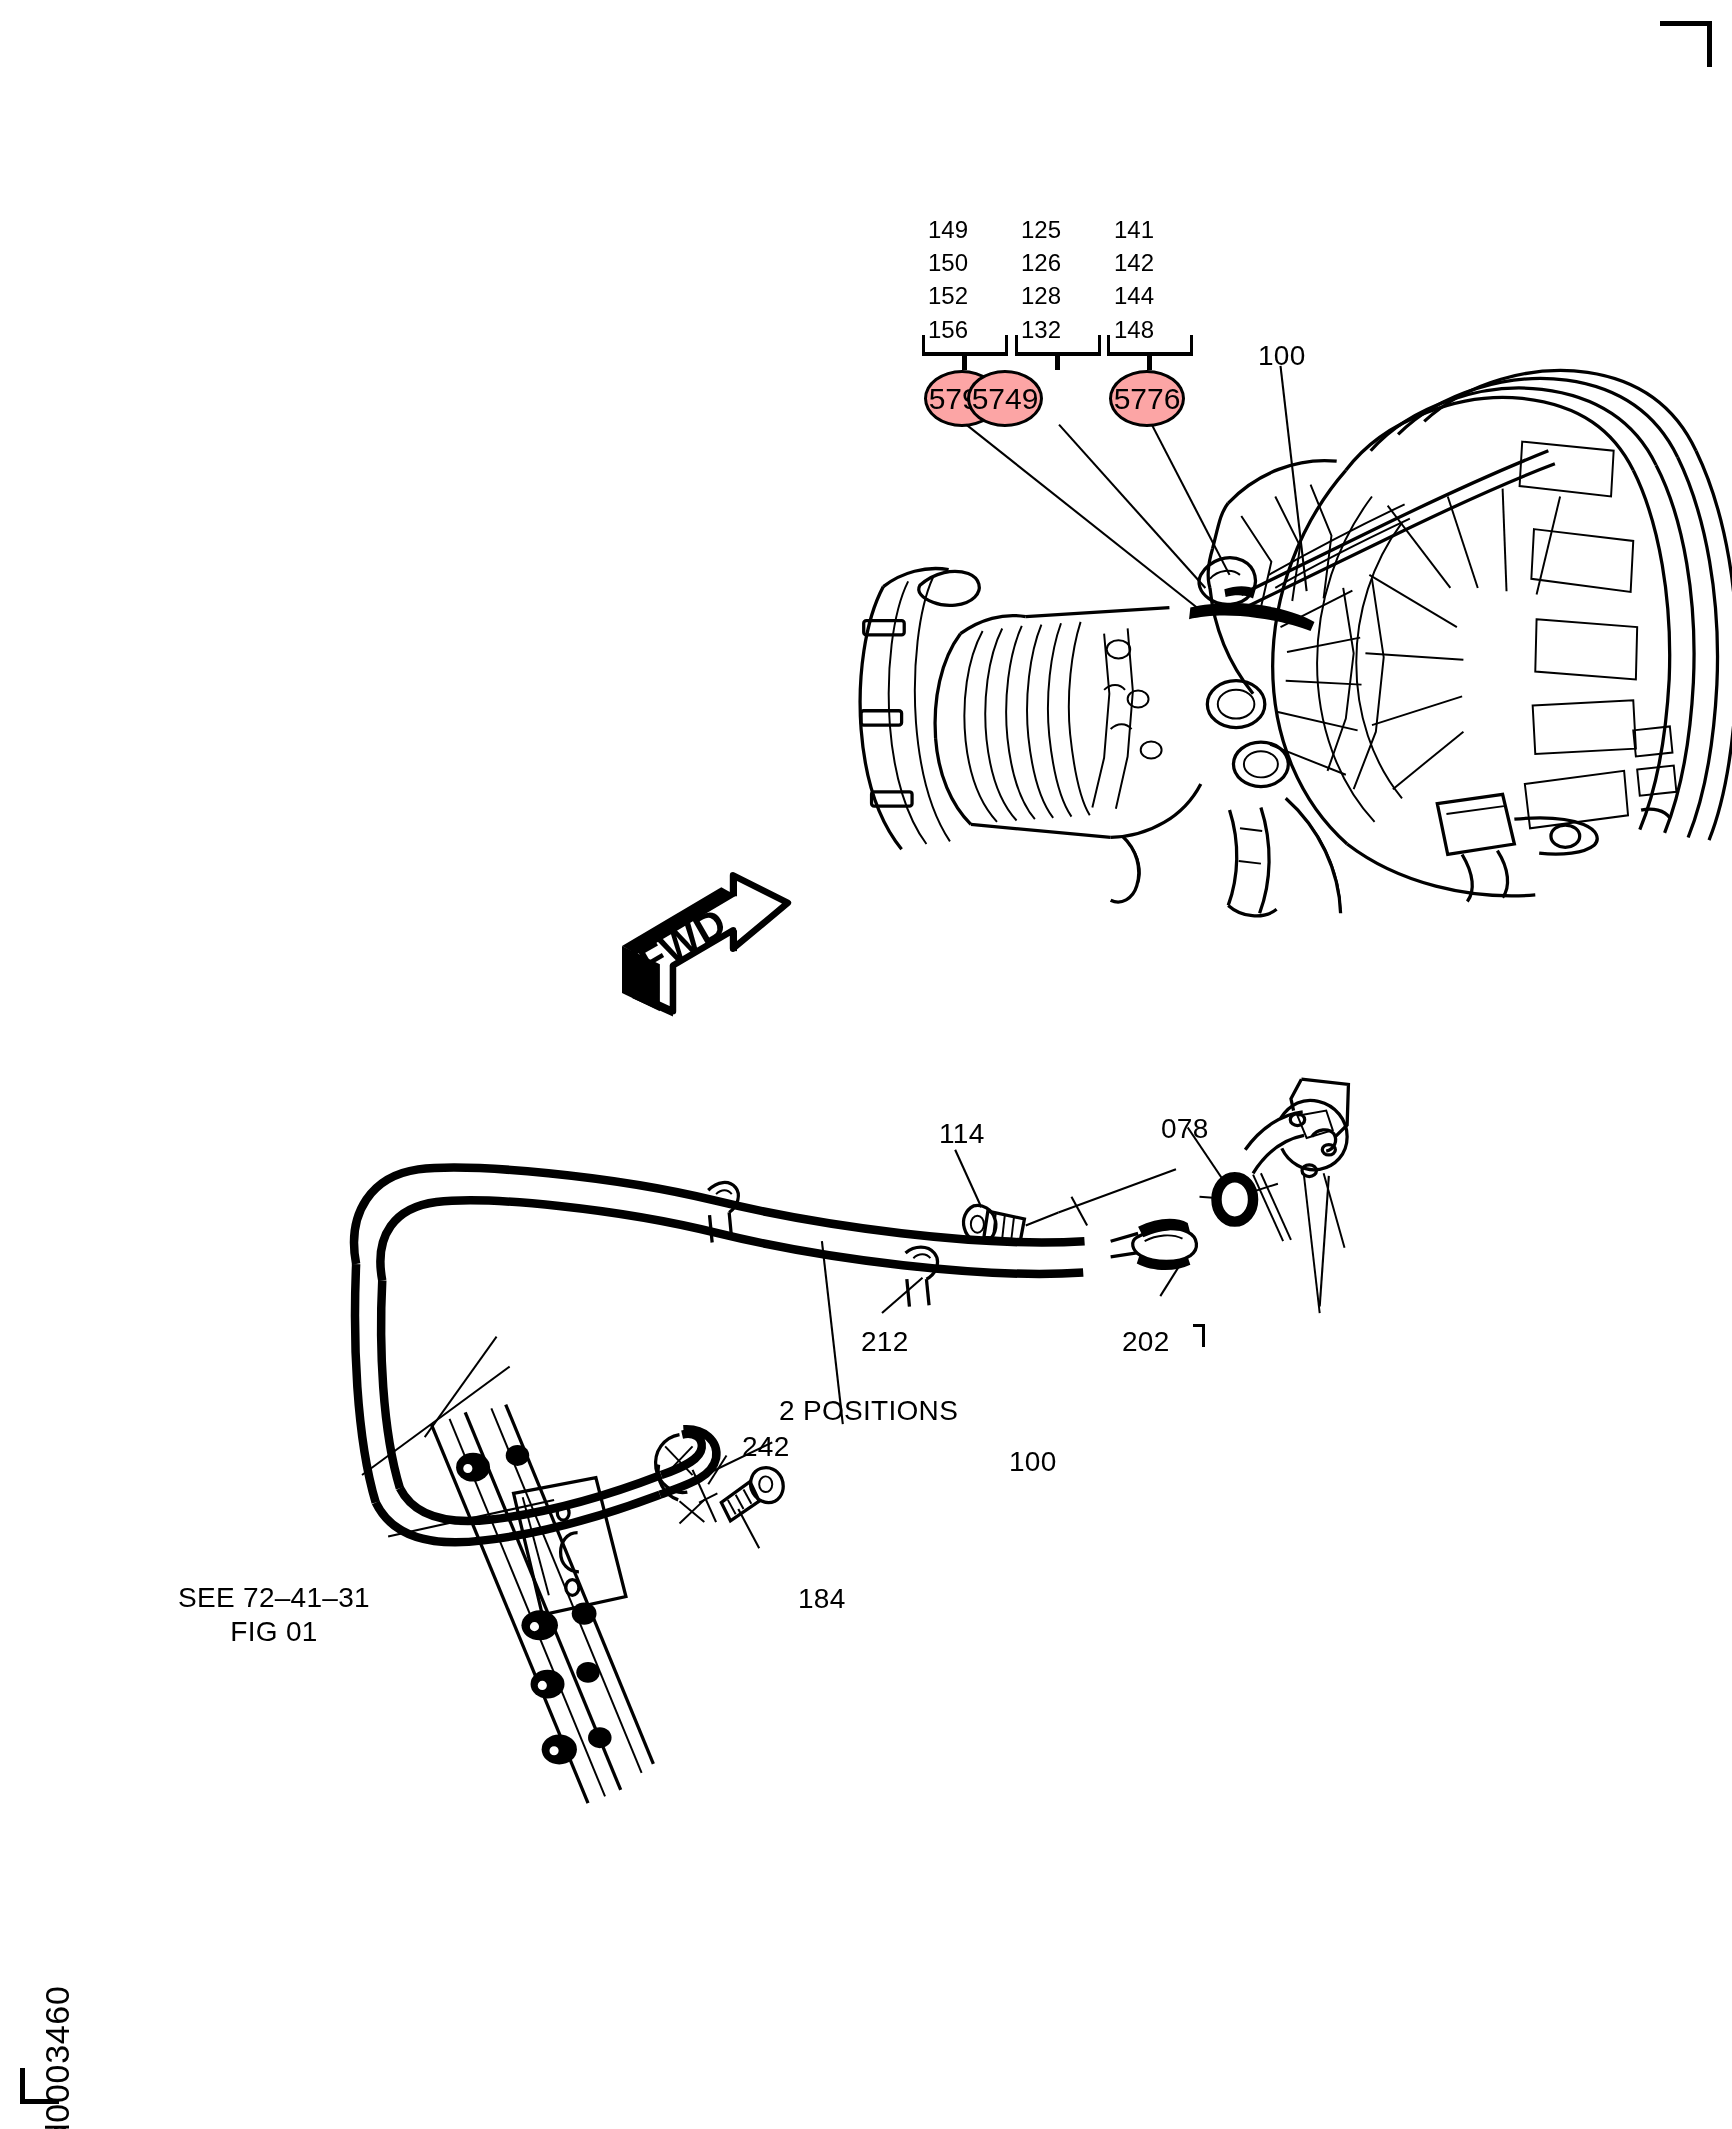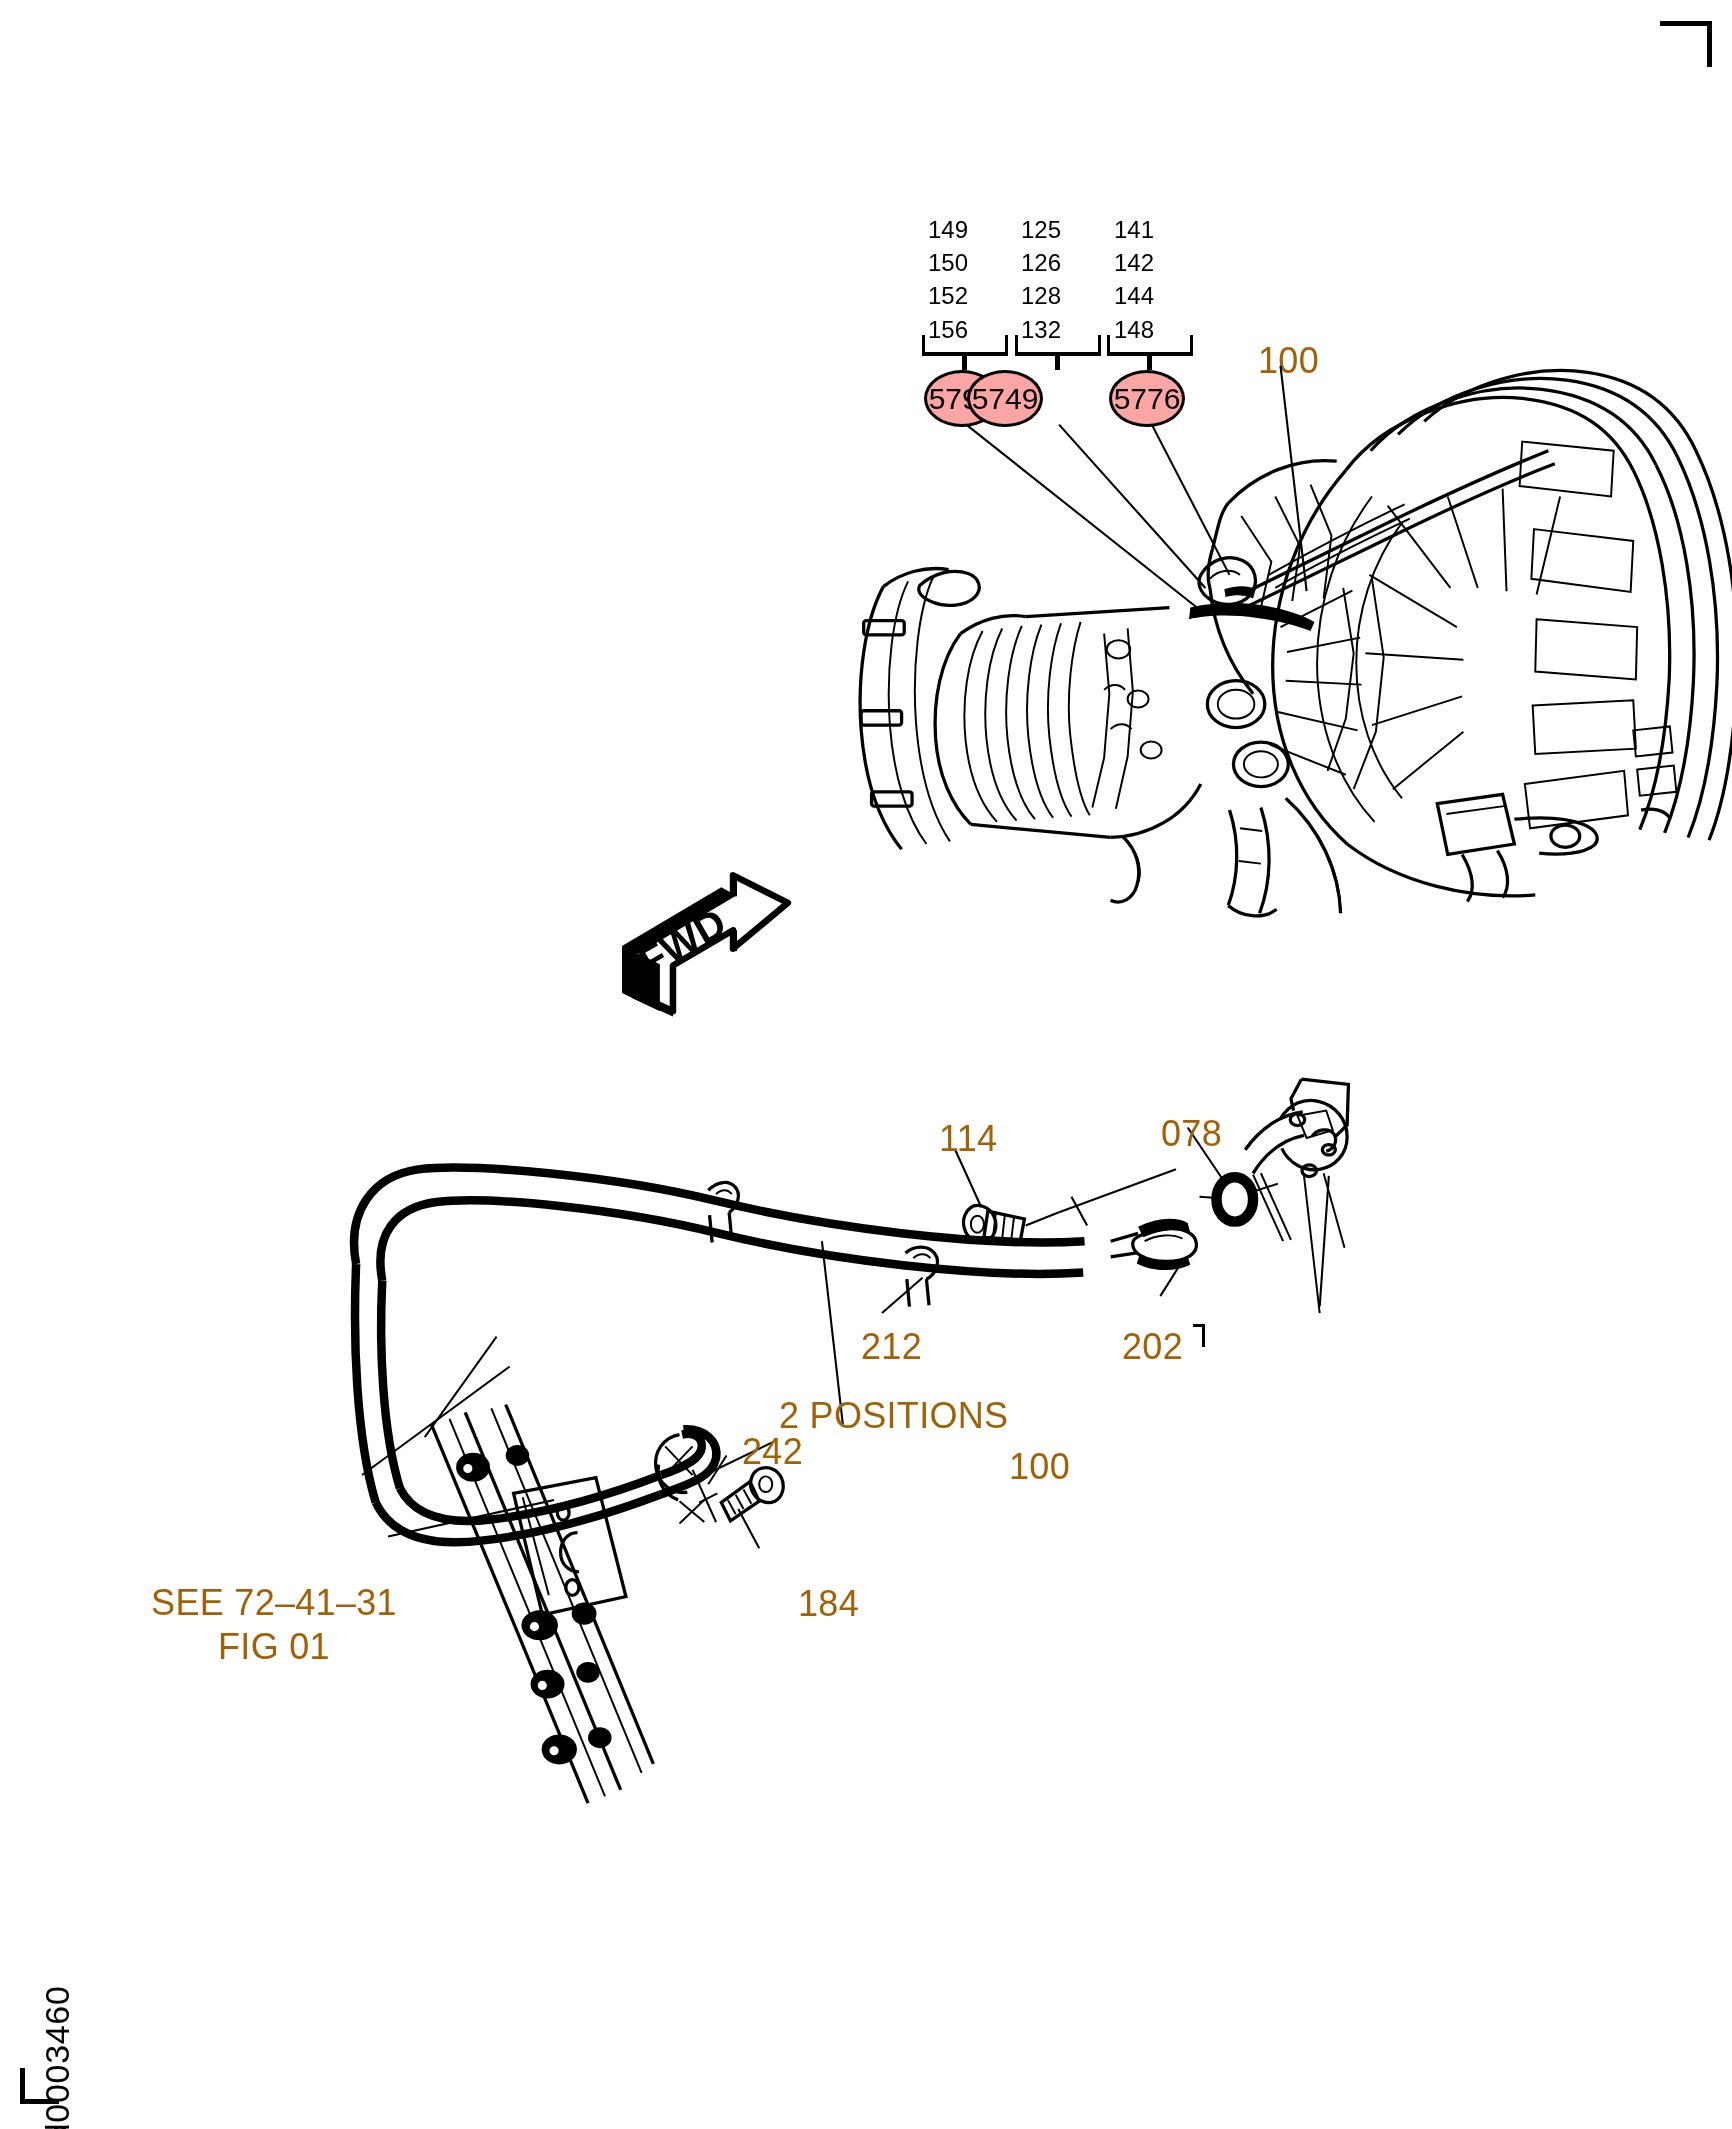--- a/index.html
+++ b/index.html
@@ -44,22 +44,22 @@
     transform-origin: center center;
     font-size: 34px;
     font-family: "Liberation Sans", sans-serif;
     letter-spacing: 0.7px;
     color: #000;
     white-space: nowrap;
   }
 
   
   .clabel {
-    font-size: 36px;
-    color: #a16207;
+    font-size: 28px;
+    color: #000000;
     white-space: nowrap;
     letter-spacing: 0.3px;
     line-height: 1.22;
   }
   .clabel.ctr { text-align: center; }
 
   
   .pn-matrix {
     left: 928px;
     top: 216px;

